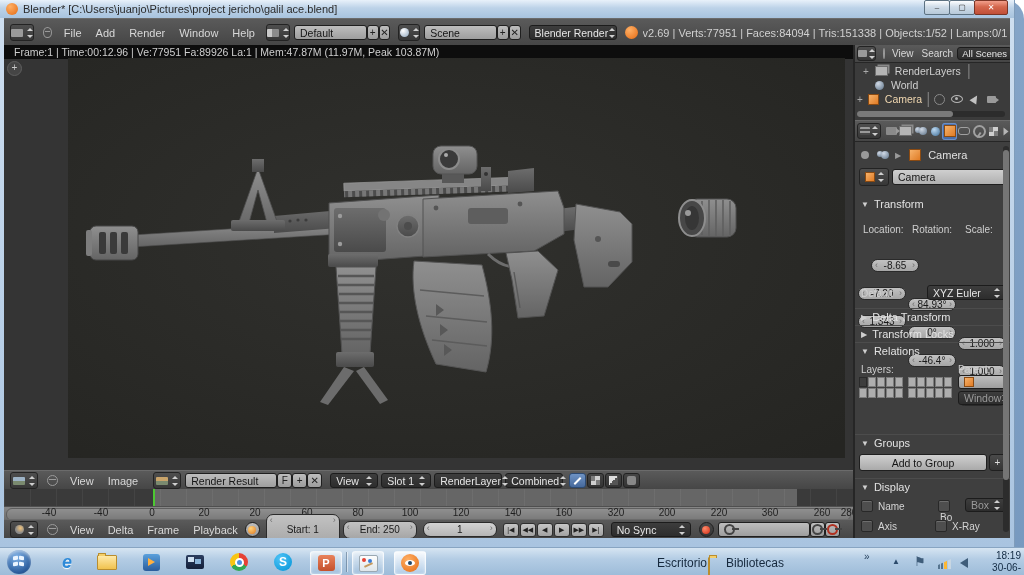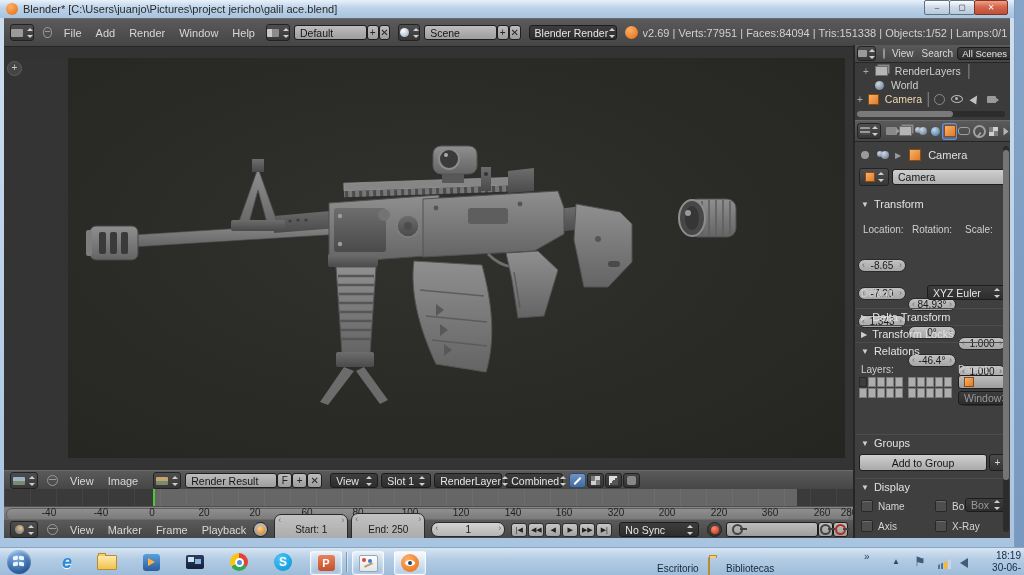--- a/index.html
+++ b/index.html
@@ -1,18 +1,18 @@
 <!DOCTYPE html>
 <html><head>
 <meta charset="utf-8">
 <style>
   html,body{margin:0;padding:0;width:1024px;height:575px;overflow:hidden;
     font-family:"Liberation Sans",sans-serif;-webkit-font-smoothing:antialiased;}
   .abs{position:absolute;}
-  #desktop{position:absolute;inset:0;background:linear-gradient(135deg,#9db8d6,#7799bf);}
+  #desktop{position:absolute;inset:0;background:linear-gradient(135deg,#9db8d6,#7799bf);border-radius:19px;}
   
   #bwin{position:absolute;left:0;top:0;width:1014px;height:547px;
     background:linear-gradient(#cfdff0,#a9c4e0);border-right:1px solid #7f9cba;}
   #titlebar{position:absolute;left:0;top:0;width:1014px;height:18px;
     background:linear-gradient(#e8f1fa,#bcd2e8 45%,#a8c3de);display:flex;align-items:center;
     font-size:11px;color:#2a2a2a;}
   .wbtn{width:24px;height:13px;border:1px solid #5d7282;border-radius:2px;margin-left:-1px;
     background:linear-gradient(#fdfeff,#cfdce8 45%,#b7c9d9);display:flex;align-items:center;justify-content:center;
     font-size:8px;color:#333;}
   .wbtn.close{width:32px;background:linear-gradient(#f2a08c,#d4674d 45%,#c04f38);color:#fff;border-color:#7a3526;}
@@ -73,21 +73,21 @@
   .rnum{position:absolute;top:0;transform:translateX(-50%);font-size:10px;color:#1f1f1f;}
   .pbtn{width:16px;height:14px;background:linear-gradient(#c6c6c6,#a2a2a2);border:1px solid #2e2e2e;border-radius:3px;
     display:flex;align-items:center;justify-content:center;font-size:7px;color:#222;margin-right:1px;box-sizing:border-box;padding:0;}
   
   #taskbar{position:absolute;left:0;top:547px;width:1024px;height:28px;
     background:linear-gradient(#d6e5f2,#b3cce4 40%,#9cbbd8);border-top:1px solid #88a5c2;}
   .tico{position:absolute;top:3px;width:30px;height:22px;display:flex;align-items:center;justify-content:center;}
   .tico.open{border:1px solid rgba(255,255,255,.75);border-radius:3px;
     background:linear-gradient(rgba(255,255,255,.55),rgba(165,195,225,.35));box-shadow:inset 0 0 3px rgba(255,255,255,.6);}
   .tico.active{background:linear-gradient(rgba(255,255,255,.85),rgba(190,215,240,.55));}
-  .ttext{position:absolute;top:15px;font-size:10px;color:#16293d;}
+  .ttext{position:absolute;top:8px;font-size:12px;color:#16293d;}
   .trayico{position:absolute;top:9px;}
   
   .eye{width:10px;height:6px;border:1px solid #b5b5b5;border-radius:50%;position:relative;}
   .eye::after{content:"";position:absolute;left:3px;top:1px;width:3px;height:3px;border-radius:50%;background:#b5b5b5;}
   .pointer{width:0;height:0;border-left:4px solid transparent;border-right:4px solid transparent;border-bottom:8px solid #c2c2c2;transform:rotate(32deg);}
   .key{width:7px;height:7px;border:2px solid #444;border-radius:50%;position:relative;}
   .key::after{content:"";position:absolute;left:6px;top:2px;width:7px;height:2px;background:#444;}
   .folder{width:13px;height:9px;background:linear-gradient(#ffe9a8,#f0c24e);border:1px solid #b98d2e;border-radius:1px;position:relative;}
   .folder::before{content:"";position:absolute;left:0;top:-3px;width:6px;height:2px;background:#f4cf6a;border:1px solid #b98d2e;border-bottom:none;border-radius:1px 1px 0 0;}
 </style>
@@ -136,20 +136,23 @@
         <span class="sq">+</span>
         <span class="sq">✕</span>
         <span class="dd" style="width:88px;margin-left:8px;">
             <span>Blender Render</span>
             <span class="udar"></span>
           </span>
         <span style="width:13px;height:13px;border-radius:50%;background:radial-gradient(circle at 35% 30%,#ffb066,#e56a12);margin:0 5px 0 8px;flex:none;"></span>
         <span style="font-size:11px;color:#d0d0d0;white-space:nowrap;overflow:hidden;">v2.69 | Verts:77951 | Faces:84094 | Tris:151338 | Objects:1/52 | Lamps:0/1 | Mem:47.87M (11.97M)</span>
       </div>
 
+      <div class="abs" style="left:0;top:27px;width:849px;height:14px;background:#0d0d0d;display:flex;align-items:center;">
+        <span style="font-size:10.5px;color:#cfcfcf;margin-left:10px;white-space:nowrap;">Frame:1 | Time:00:12.96 | Ve:77951 Fa:89926 La:1 | Mem:47.87M (11.97M, Peak 103.87M)</span>
+      </div>
 
       <div class="abs" style="left:0;top:41px;width:849px;height:411px;background:#343434;">
         <span class="abs" style="left:3px;top:2px;width:13px;height:13px;border-radius:50%;background:#454545;border:1px solid #5e5e5e;color:#c9c9c9;font-size:10px;line-height:12px;text-align:center;">+</span>
 
         <svg class="abs" style="left:64px;top:-1px;" width="777" height="400" viewBox="0 0 777 400">
           <defs>
             <radialGradient id="bgG" cx="45%" cy="45%" r="75%">
               <stop offset="0%" stop-color="#31312e"></stop>
                 <stop offset="100%" stop-color="#252522"></stop>
             </radialGradient>
@@ -312,28 +315,28 @@
         <span class="rnum" style="left:845px;">280</span>
       </div>
 
       <div class="hdr abs" style="left:0;top:501px;width:849px;height:19px;">
         <span class="ebtn" style="margin-left:6px;">
             <i style="border-radius:50%;width:9px;height:9px;background:radial-gradient(circle at 60% 35%,#f0c27a,#8a8a8a 60%);"></i>
             <span class="udar"></span>
           </span>
         <span class="collapse"></span>
         <span class="mi">View</span>
-        <span class="mi">Marker</span>
+        <span class="mi">Delta</span>
         <span class="mi">Frame</span>
         <span class="mi">Playback</span>
         <span class="sq" style="border-radius:8px;">
             <i style="width:8px;height:8px;border-radius:50%;background:radial-gradient(circle at 35% 30%,#ffd27a,#e07b24);display:block;"></i>
           </span>
         <span class="nf" style="width:74px;height:32px;margin-left:6px;">Start: 1</span>
-        <span class="nf" style="width:74px;height:33px;margin-left:3px;">End: 250</span>
+        <span class="nf" style="width:74px;height:18px;margin-left:3px;">End: 250</span>
         <span class="nf" style="width:74px;height:15px;margin-left:6px;background:linear-gradient(#d3d3d3,#b5b5b5);">1</span>
         <span style="display:flex;margin-left:6px;">
           <span class="pbtn">|◀</span>
           <span class="pbtn">◀◀</span>
           <span class="pbtn">◀</span>
           <span class="pbtn">▶</span>
           <span class="pbtn">▶▶</span>
           <span class="pbtn">▶|</span>
         </span>
         <span class="dd" style="width:80px;margin-left:6px;">
@@ -448,21 +451,21 @@
           <span class="fld" style="flex:1;height:16px;background:linear-gradient(#cicfcf,#b0b0b0);background:linear-gradient(#cfcfcf,#b0b0b0);">Camera</span>
         </div>
 
         <div class="phead" style="position:absolute;left:0;top:76px;width:155px;">
           <span class="tri">▼</span>
           <span>Transform</span>
         </div>
         <span class="lbl abs" style="left:8px;top:104px;">Location:</span>
         <span class="lbl abs" style="left:57px;top:104px;">Rotation:</span>
         <span class="lbl abs" style="left:110px;top:104px;">Scale:</span>
-        <span class="nf abs" style="left:3px;top:117px;width:48px;">-8.65</span>
+        <span class="nf abs" style="left:16px;top:117px;width:48px;">-8.65</span>
         <span class="nf abs" style="left:3px;top:132px;width:48px;">-7.20</span>
         <span class="nf abs" style="left:3px;top:147px;width:48px;">1.343</span>
         <span class="nf abs" style="left:53px;top:117px;width:48px;">84.93°</span>
         <span class="nf abs" style="left:53px;top:132px;width:48px;">0°</span>
         <span class="nf abs" style="left:53px;top:147px;width:48px;">-46.4°</span>
         <span class="nf abs" style="left:103px;top:117px;width:48px;">1.000</span>
         <span class="nf abs" style="left:103px;top:132px;width:48px;">1.000</span>
         <span class="nf abs" style="left:103px;top:147px;width:48px;">1.000</span>
         <span class="lbl abs" style="left:6px;top:168px;">Default</span>
         <span class="dd abs" style="left:72px;top:165px;width:79px;">
@@ -524,21 +527,21 @@
         <span class="sq dark abs" style="left:134px;top:334px;width:17px;height:17px;">+</span>
 
         <div class="phead" style="position:absolute;left:0;top:358px;width:155px;border-top:1px solid #4c4c4c;">
           <span class="tri">▼</span>
           <span>Display</span>
         </div>
         <div class="abs" style="left:6px;top:380px;display:flex;align-items:center;">
           <span class="cb"></span>
           <span class="cblbl">Name</span>
         </div>
-        <div class="abs" style="left:80px;top:380px;display:flex;align-items:center;">
+        <div class="abs" style="left:80px;top:380px;display:flex;align-items:center;flex-direction:column;">
           <span class="cb"></span>
           <span class="cblbl">Bo</span>
         </div>
         <span class="dd abs" style="left:110px;top:378px;width:41px;height:14px;color:#9a9a9a;">
             <span>Box</span>
             <span class="udar"></span>
           </span>
         <div class="abs" style="left:6px;top:400px;display:flex;align-items:center;">
           <span class="cb"></span>
           <span class="cblbl">Axis</span>

